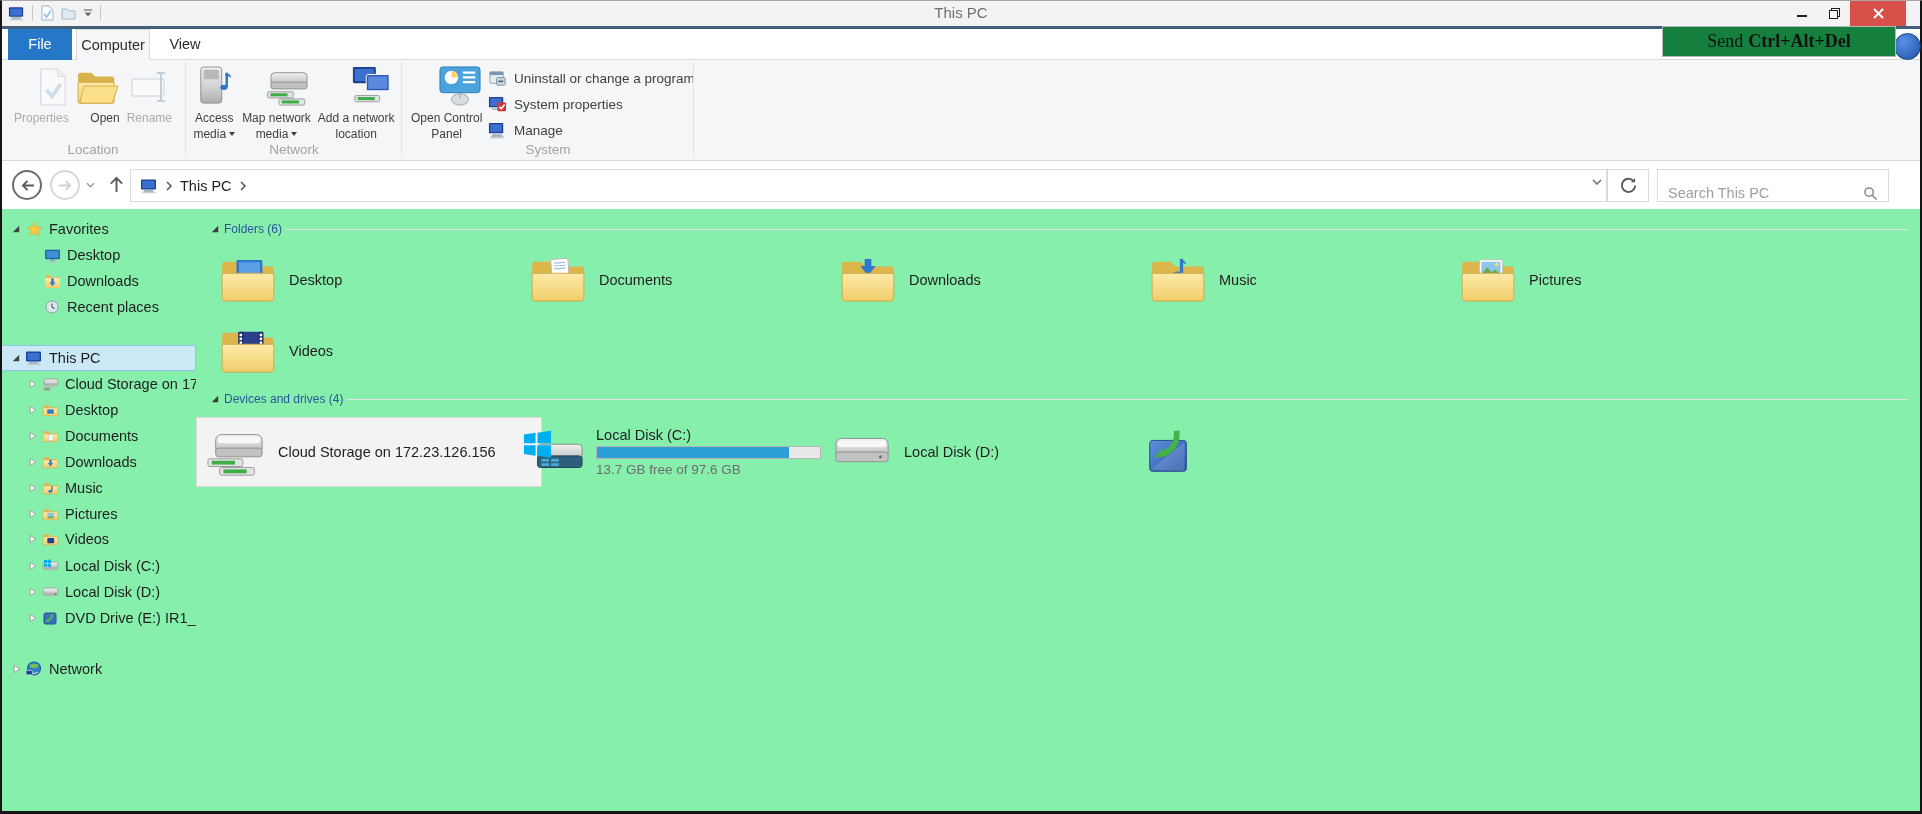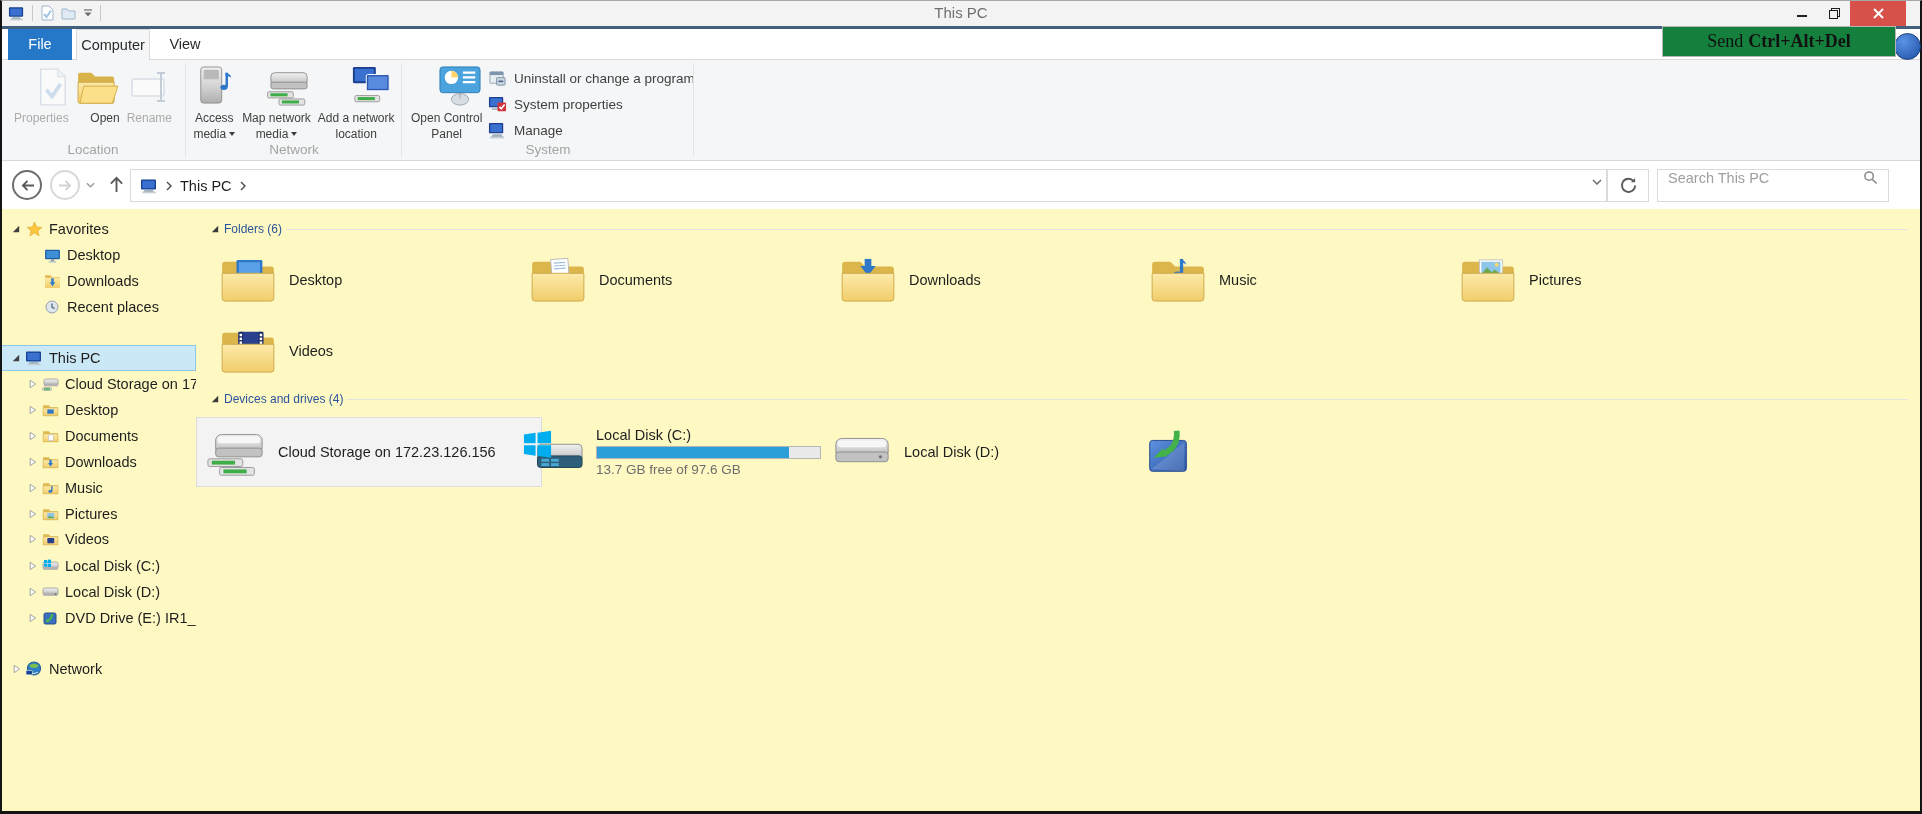--- a/index.html
+++ b/index.html
@@ -45,25 +45,25 @@
 .addressrow{position:absolute;left:0;right:0;top:161px;height:48px;background:#fff}
 .navc{position:absolute;top:9px;width:30px;height:30px;border-radius:50%;display:grid;place-items:center}
 .nav-back{left:12px;border:2px solid #6d6d6d}
 .nav-fwd{left:50px;border:2px solid #d8d8d8}
 .ndrop{position:absolute;left:86px;top:21px}
 .nup{position:absolute;left:108px;top:14px}
 .abox{position:absolute;left:130px;top:8px;width:1477px;height:33px;border:1px solid #dadada;background:#fff;display:flex;align-items:center;padding-left:9px;gap:8px}
 .achev{position:absolute;right:4px;top:9px}
 .crumbtxt{font-size:14.5px;color:#1e1e1e}
 .rfbox{position:absolute;left:1607px;top:8px;width:42px;height:33px;border:1px solid #dadada;background:#fff;display:grid;place-items:center}
-.sbox{position:absolute;left:1657px;top:8px;width:232px;height:33px;border:1px solid #dadada;background:#fff;display:flex;align-items:flex-start;padding:0 10px;gap:6px}
+.sbox{position:absolute;left:1657px;top:8px;width:232px;height:33px;border:1px solid #dadada;background:#fff;display:flex;align-items:flex-end;padding:0 10px;gap:6px}
 .sbox input{border:none;outline:none;flex:1;font-size:14.5px;color:#333;font-family:inherit;background:transparent}
 .sbox input::placeholder{color:#9e9e9e}
 
-.content{position:absolute;left:0;right:0;top:209px;bottom:3px;display:flex;background:#fef9c3}
+.content{position:absolute;left:0;right:0;top:209px;bottom:3px;display:flex;background:#86efac}
 .sidebar{width:196px;position:relative;flex:none}
 .srow{position:absolute;left:0;right:0;height:26px;display:flex;align-items:center;font-size:14.5px;white-space:nowrap;overflow:hidden}
 .srow .twisty{width:15px;display:flex;justify-content:center;flex:none}
 .srow .sic{width:22px;display:flex;justify-content:center;flex:none;margin-right:4px}
 .ind0{padding-left:8px}
 .ind1{padding-left:41px}
 .ind2{padding-left:24px}
 .sel{background:#cbe8f6;box-shadow:inset 0 0 0 1px #8cc6e8}
 .mainpane{flex:1;position:relative}
 .shead{position:absolute;left:14px;right:14px;display:flex;align-items:center;gap:4px;font-size:12px;color:#2b559b;white-space:nowrap}

